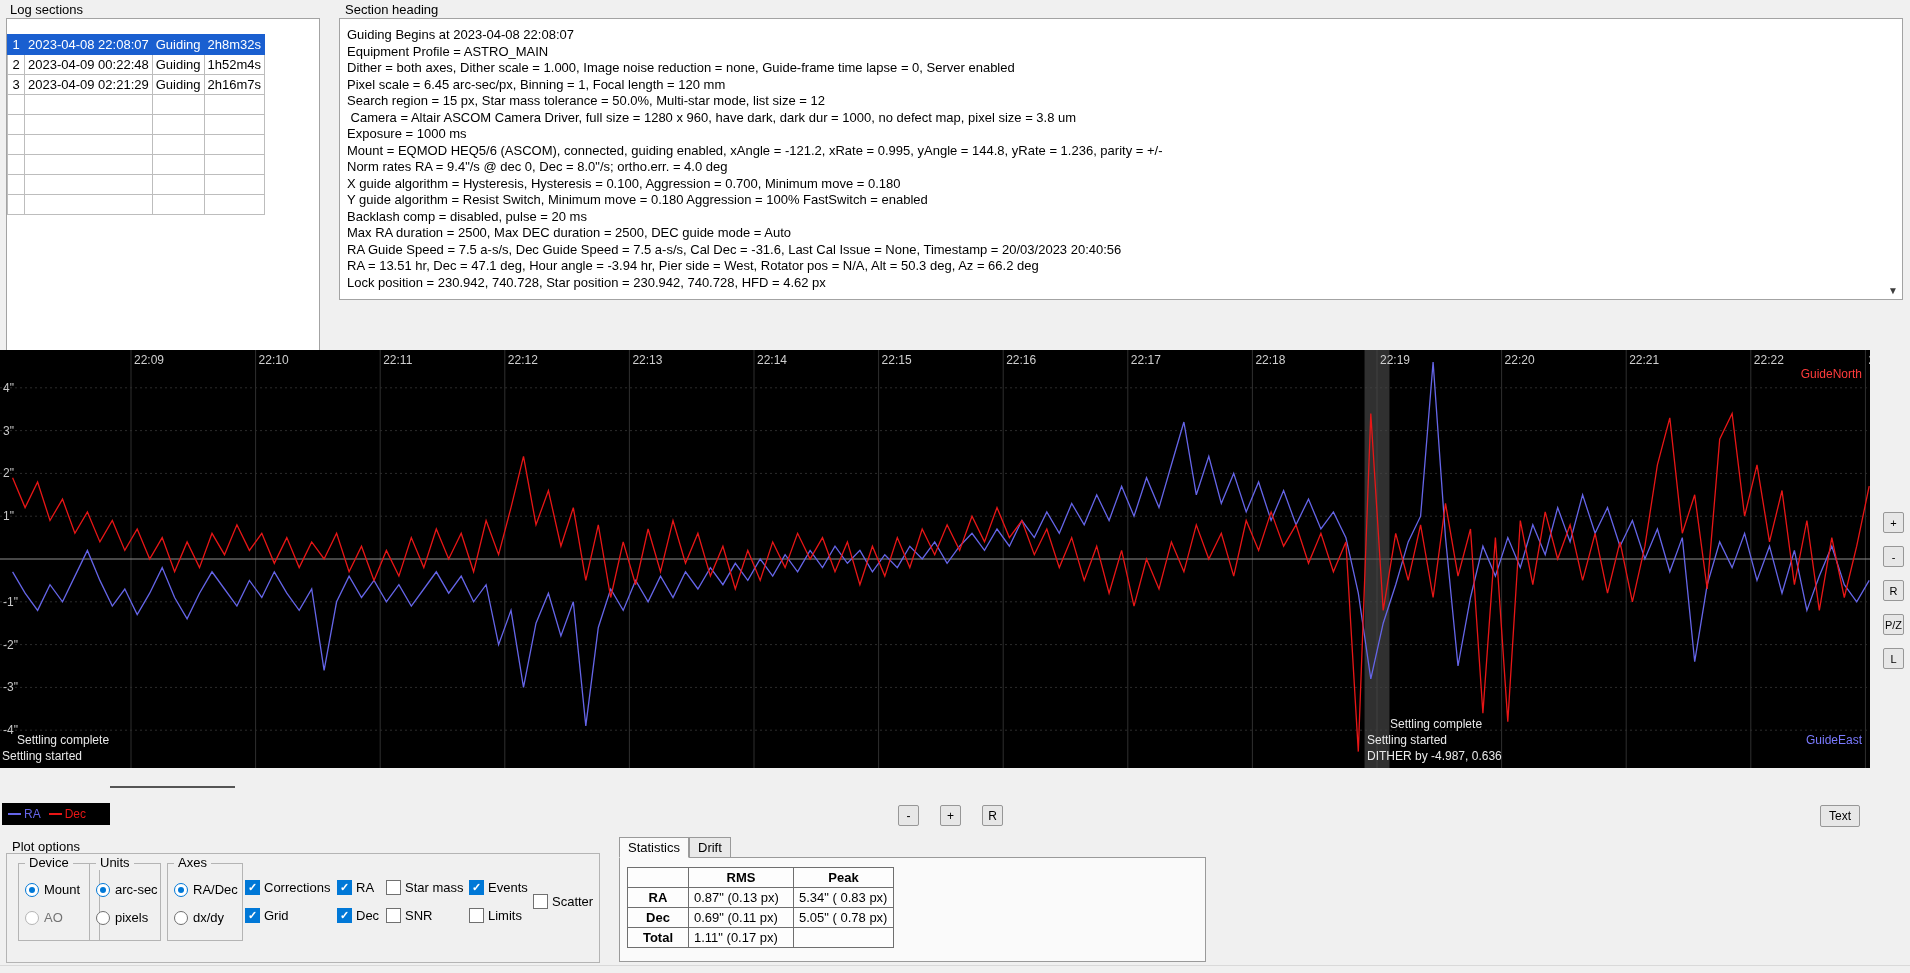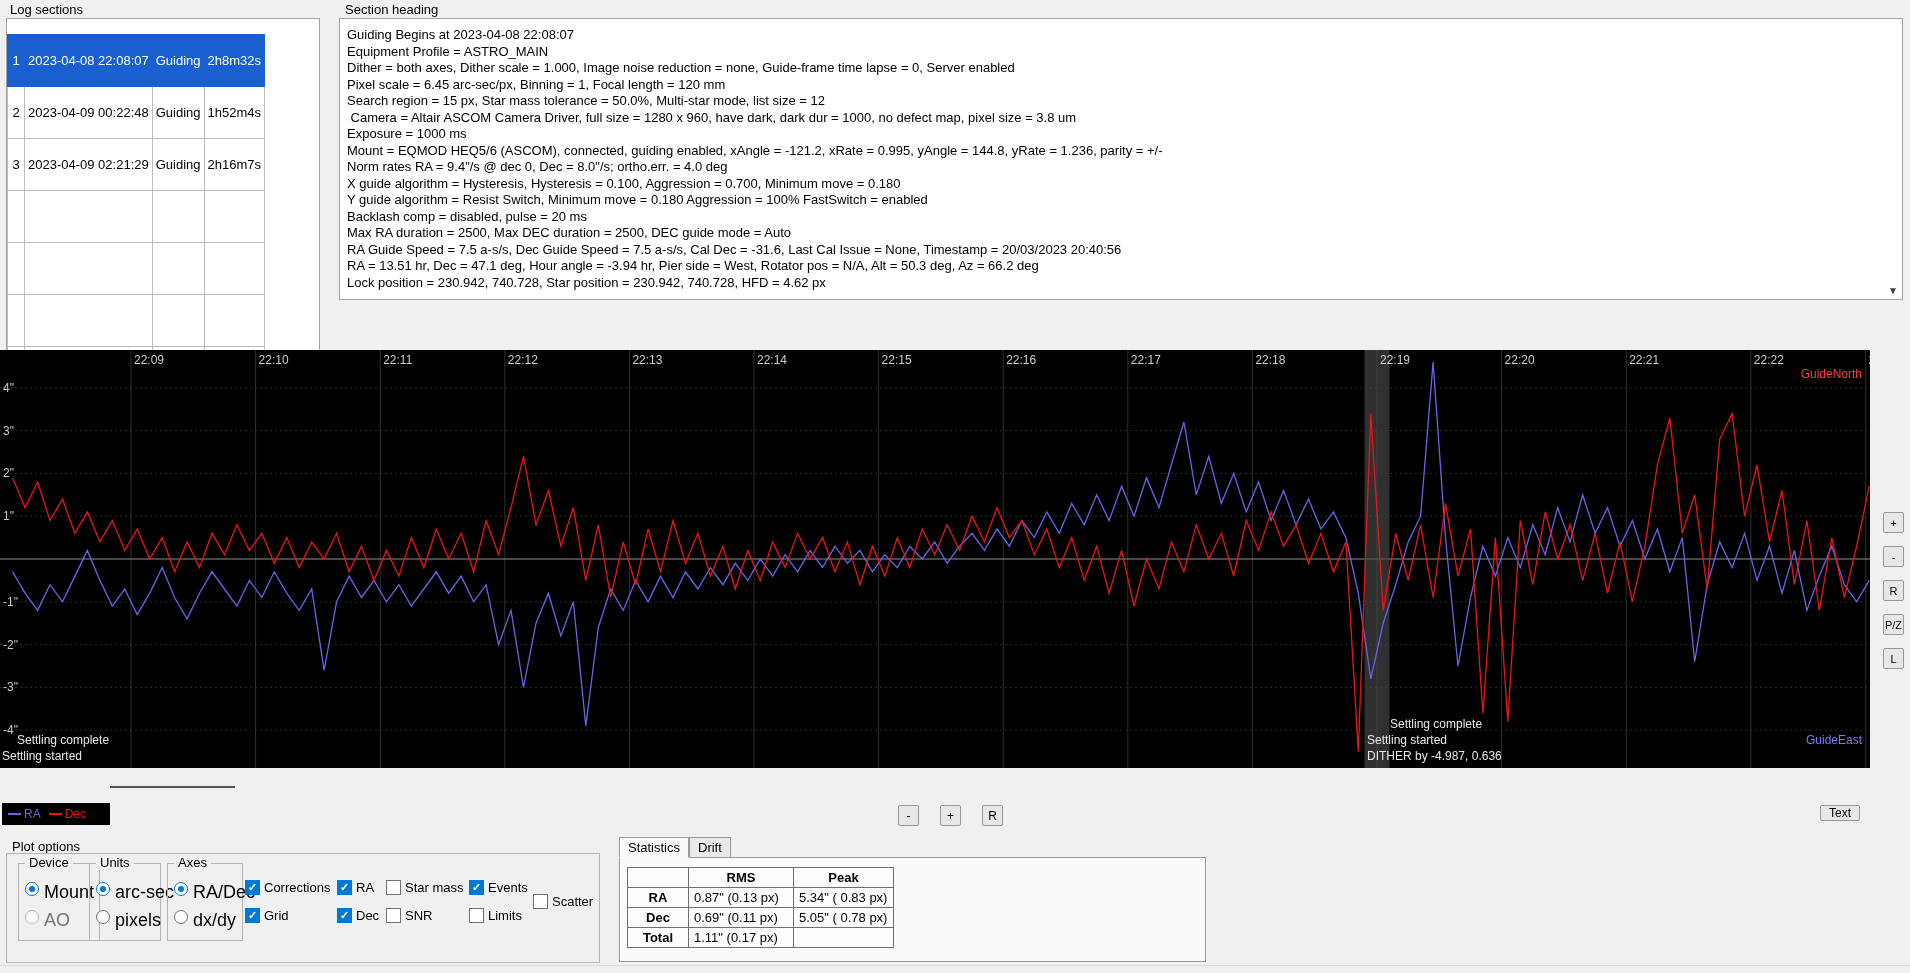--- a/index.html
+++ b/index.html
@@ -7,21 +7,21 @@
     width:1910px;height:973px;overflow:hidden;position:relative;
     background:#f0f0f0;color:#000;
     font-family:"Liberation Sans",sans-serif;font-size:13px;
   }
   .app{position:absolute;inset:0;}
   .label{position:absolute;font-size:13px;white-space:nowrap;}
   .panel{position:absolute;background:#fff;border:1px solid #a3a3a3;box-sizing:border-box;}
 
   
   .logtbl{position:absolute;left:0;top:15px;border-collapse:collapse;table-layout:fixed;}
-  .logtbl td{border:1px solid #bdbdbd;height:19px;padding:16px 3px;font-size:13px;overflow:hidden;white-space:nowrap;}
+  .logtbl td{border:1px solid #bdbdbd;height:19px;padding:0 3px;font-size:13px;overflow:hidden;white-space:nowrap;}
   .logtbl td:first-child{text-align:center;padding:0 1px;}
   .logtbl tr.sel td{background:var(--selection);color:#fff;border-color:var(--selection);}
 
   
   .sh-text{position:absolute;left:7px;top:8px;font-size:13px;line-height:16.5px;white-space:pre;}
   .scroll-down{position:absolute;right:4px;bottom:3px;font-size:10px;color:#3c3c3c;cursor:default;}
 
   .statusline{position:absolute;left:7px;top:328px;font-size:13px;white-space:nowrap;}
 
   
@@ -38,21 +38,21 @@
 
   .btn{position:absolute;background:#e7e7e7;border:1px solid #979797;border-radius:2px;
     font-family:inherit;font-size:12px;color:#000;padding:0;display:flex;align-items:center;justify-content:center;cursor:default;}
   .sidebtns{position:absolute;left:1883px;top:512px;width:24px;height:180px;}
   .sidebtn{position:absolute;left:0;width:21px;height:21px;font-size:11px;}
 
   
   .groupbox{position:absolute;border:1px solid #b4b4b4;box-sizing:border-box;}
   .gb-label{position:absolute;top:-8px;left:6px;background:#f0f0f0;padding:0 4px;font-size:13px;line-height:14px;white-space:nowrap;}
 
-  .radio-row{position:absolute;display:flex;align-items:flex-start;gap:5px;font-size:18px;white-space:nowrap;cursor:default;}
+  .radio-row{position:absolute;display:flex;align-items:flex-end;gap:5px;font-size:13px;white-space:nowrap;cursor:default;}
   .radio{width:14px;height:14px;border:1px solid #707070;border-radius:50%;background:#fff;box-sizing:border-box;flex:none;}
   .radio.on{border-color:var(--accent);}
   .radio.on::after{content:"";display:block;width:6px;height:6px;border-radius:50%;background:var(--accent);margin:3px;}
   .radio-row.disabled{color:#737373;}
   .radio-row.disabled .radio{border-color:#b5b5b5;}
 
   .cb-row{position:absolute;display:flex;align-items:center;gap:4px;font-size:13px;white-space:nowrap;cursor:default;}
   .box{width:15px;height:15px;border:1px solid #707070;background:#fff;box-sizing:border-box;flex:none;
     display:flex;align-items:center;justify-content:center;}
   .box.on{background:var(--accent);border-color:var(--accent);}
@@ -224,21 +224,21 @@
       </span>
       <span class="item">
         <span class="dash" style="background: rgb(232, 22, 22);"></span>
         <span style="color: rgb(232, 22, 22);">Dec</span>
       </span>
     </div>
 
   <button class="btn" style="left:898px;top:805px;width:21px;height:21px;">-</button>
   <button class="btn" style="left:940px;top:805px;width:21px;height:21px;">+</button>
   <button class="btn" style="left:982px;top:805px;width:21px;height:21px;">R</button>
-  <button class="btn" style="left:1820px;top:805px;width:40px;height:16px;">Text</button>
+  <button class="btn" style="left:1820px;top:805px;width:40px;height:22px;">Text</button>
 
   <div class="sidebtns">
       <button class="btn sidebtn" style="top: 0px;">+</button>
       <button class="btn sidebtn" style="top: 34px;">-</button>
       <button class="btn sidebtn" style="top: 68px;">R</button>
       <button class="btn sidebtn" style="top: 102px;">P/Z</button>
       <button class="btn sidebtn" style="top: 136px;">L</button>
     </div>
 
   <div class="label" style="left:12px;top:839px;">Plot options</div>

